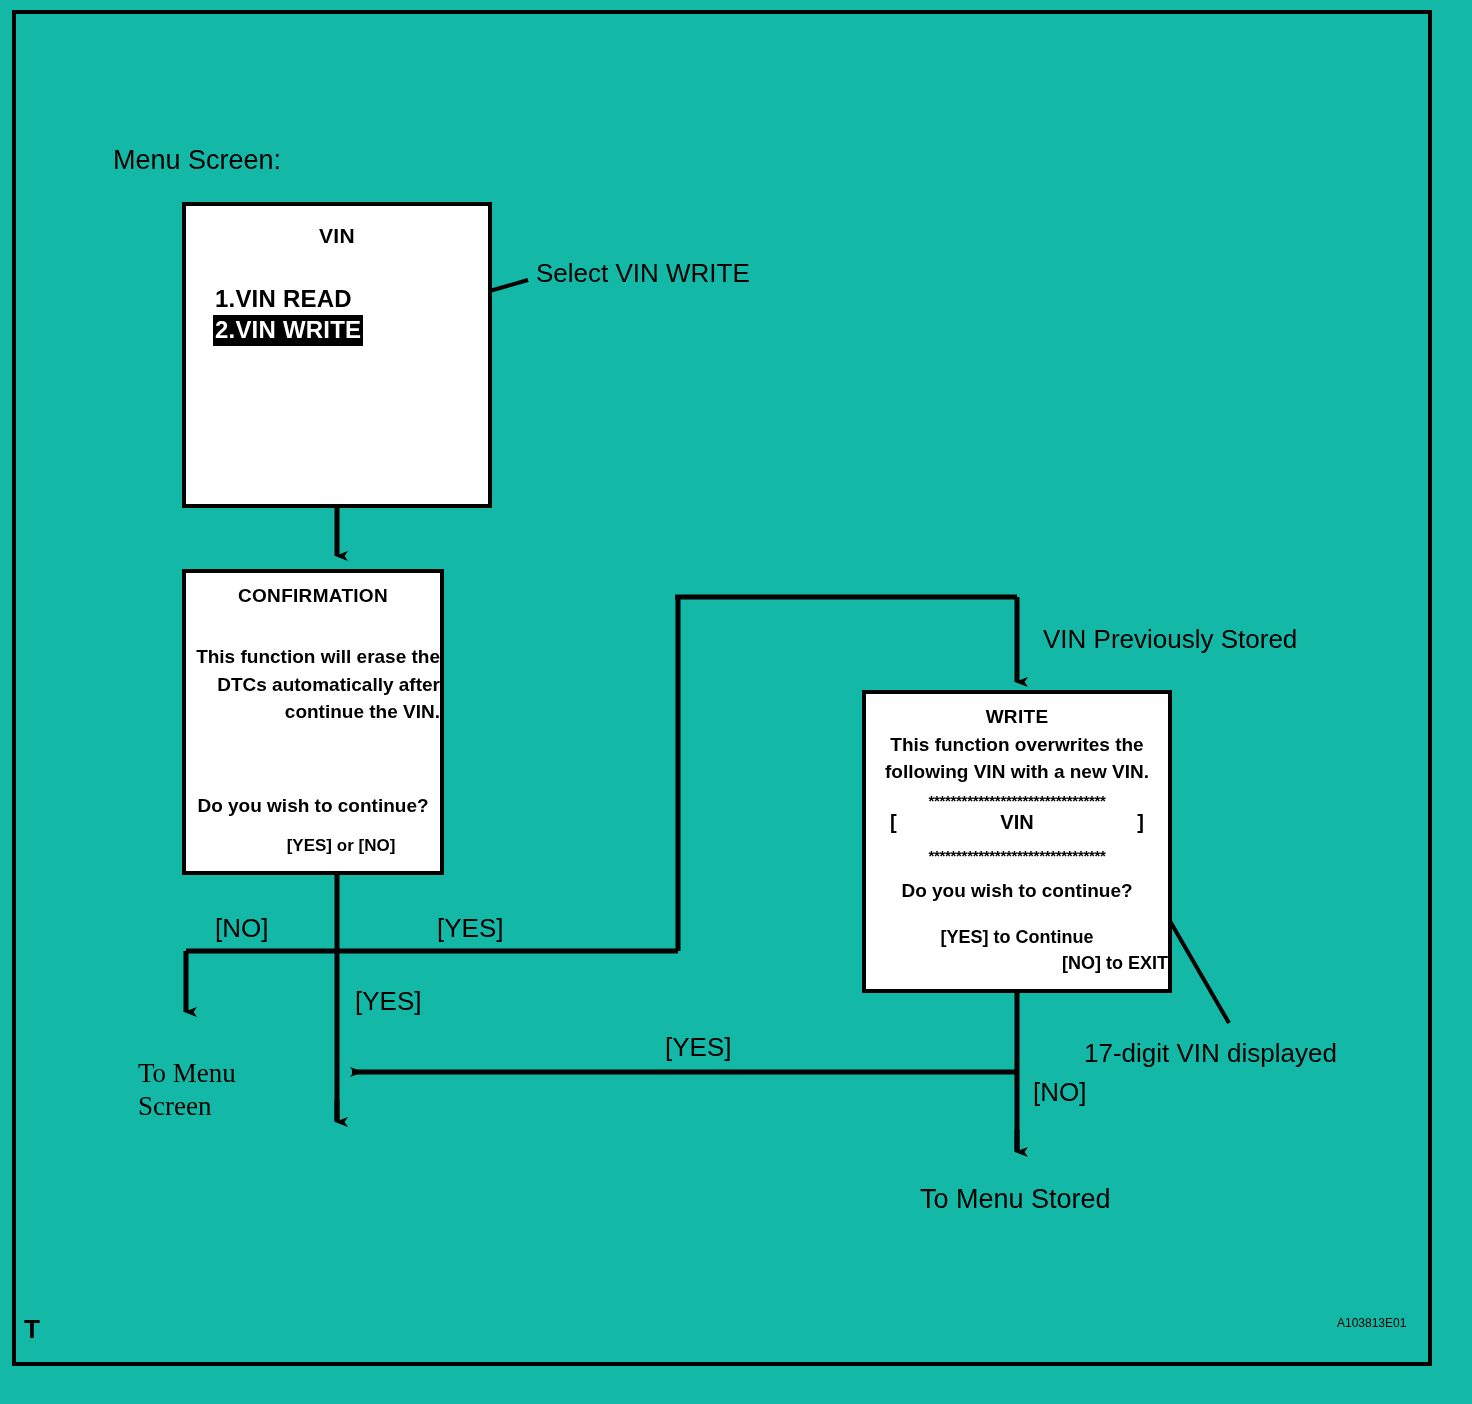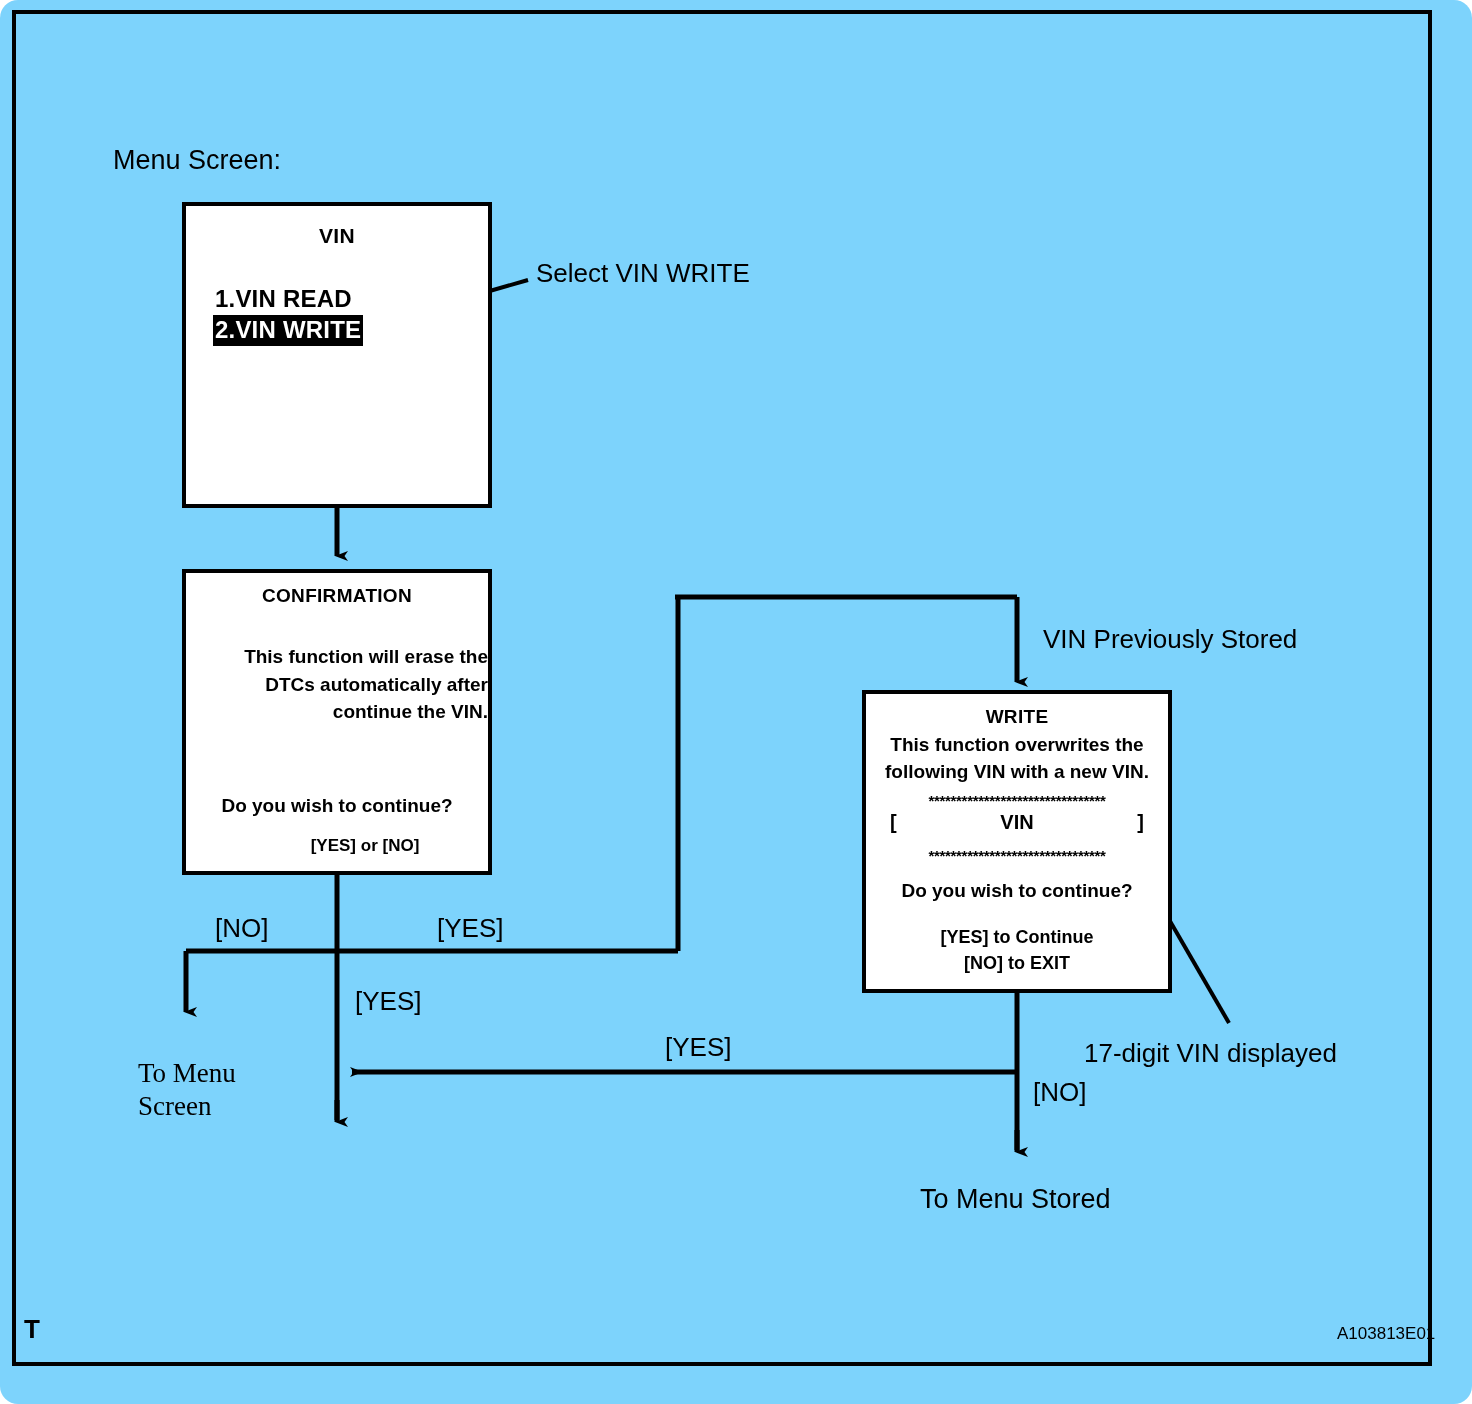--- a/index.html
+++ b/index.html
@@ -8,23 +8,22 @@
     background: #ffffff;
   }
   body {
     font-family: "Liberation Sans", sans-serif;
     color: #000000;
   }
   #page {
     position: relative;
     width: 1472px;
     height: 1404px;
-    background: #7dd3fc;
+    background: #14b8a6;
     overflow: hidden;
-    border-radius: 18px;
   }
   #frame {
     position: absolute;
     left: 12px;
     top: 10px;
     width: 1420px;
     height: 1356px;
     border: 4px solid #000000;
     box-sizing: border-box;
   }
@@ -81,21 +80,21 @@
   }
   #vin-menu .item.selected {
     background: #000;
     color: #fff;
     display: inline-block;
   }
   
   #confirm-screen {
     left: 182px;
     top: 569px;
-    width: 310px;
+    width: 262px;
     height: 306px;
     font-size: 18.5px;
   }
   #confirm-title {
     position: absolute;
     top: 12px;
     left: 0;
     width: 100%;
     text-align: center;
     font-size: 19px;
@@ -192,38 +191,38 @@
     left: 0;
     width: 100%;
     text-align: center;
     font-size: 18px;
   }
   #notice-opt2 {
     position: absolute;
     top: 259px;
     left: 0;
     width: 100%;
-    text-align: center;
+    text-align: right;
     font-size: 18px;
   }
   
   #menu-screen-label { left: 113px; top: 144px; font-size: 27px; }
   #select-vin-write-label { left: 536px; top: 258px; font-size: 26px; }
   #vin-prev-stored-label { left: 1043px; top: 624px; font-size: 26px; }
   #vin17-label { left: 1084px; top: 1038px; font-size: 26px; }
   #no-label-left { left: 215px; top: 913px; font-size: 26px; }
   #yes-label-top { left: 437px; top: 913px; font-size: 26px; }
   #yes-label-down { left: 355px; top: 986px; font-size: 26px; }
   #yes-label-return { left: 665px; top: 1032px; font-size: 26px; }
   #no-label-right { left: 1033px; top: 1077px; font-size: 26px; }
   #to-menu-screen-left { left: 138px; top: 1057px; font-size: 27px; font-family: Liberation Serif, serif; }
   #continue-next { left: 274px; top: 1152px; font-size: 27px; }
   #to-menu-screen-right { left: 920px; top: 1183px; font-size: 27px; }
   #corner-t { left: 24px; top: 1314px; font-size: 26px; font-weight: bold; }
-  #doc-code { left: 1337px; top: 1316px; font-size: 17px; margin-top: 8px; }
+  #doc-code { left: 1337px; top: 1316px; font-size: 12px; }
 </style>
 </head>
 <body>
 
 <div id="page">
 
   <div id="frame"></div>
 
   <svg id="wires" viewBox="0 0 1472 1404" xmlns="http://www.w3.org/2000/svg">
     <defs>

